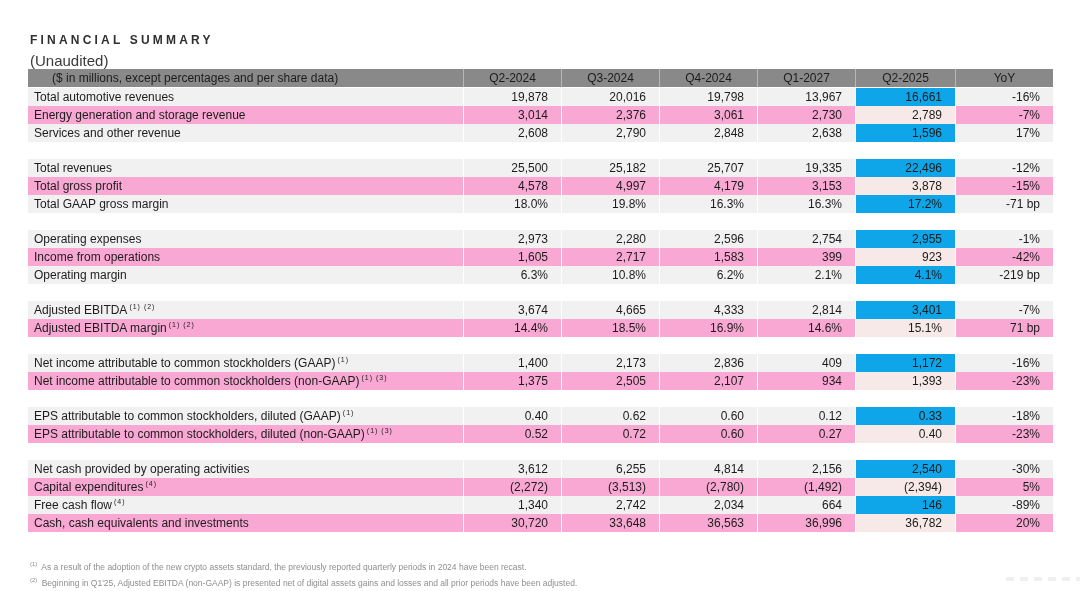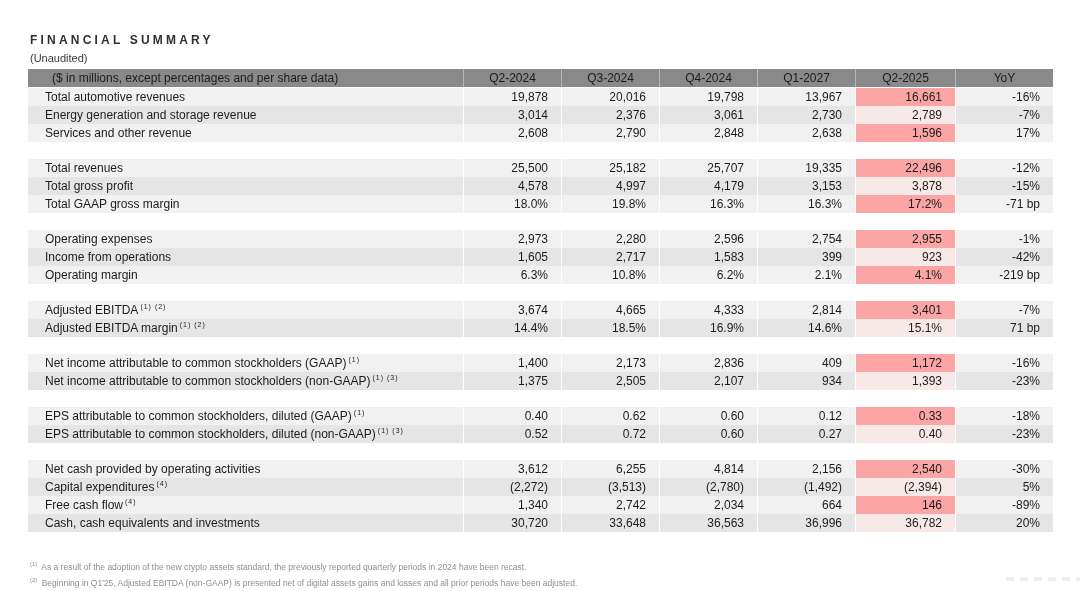--- a/index.html
+++ b/index.html
@@ -2,37 +2,37 @@
 <html><head>
 <meta charset="utf-8">
 <style>
   * { margin:0; padding:0; box-sizing:border-box; }
   html,body { width:1080px; height:591px; overflow:hidden; background:#ffffff;
               font-family:"Liberation Sans", sans-serif; }
   #page { position:relative; width:1080px; height:556px; background:#ffffff; }
 
   .title { position:absolute; left:30px; top:33px; font-size:12px; font-weight:bold;
            letter-spacing:3.2px; color:#2f2f2f; }
-  .subtitle { position:absolute; left:30px; top:52px; font-size:11px; color:#3a3a3a; }
+  .subtitle { position:absolute; left:30px; top:52px; font-size:15px; color:#3a3a3a; }
 
   #fin-table { position:absolute; left:28px; top:69px; width:1025px; }
 
   .t-row { display:grid; grid-template-columns:435px 98px 98px 98px 98px 100px 98px;
            height:18px; border-bottom:1px solid #ffffff; align-items:center; }
   .t-head { background:#8a8989; color:#ffffff; font-size:11px; height:19px; }
   .t-head .h-label { padding-left:24px; text-align:left; }
   .t-head .h-col { text-align:center; border-left:1px solid rgba(255,255,255,0.4); }
 
   .cell { font-size:12px; color:#1c1c1c; line-height:18px; height:100%; }
-  .cell-label { padding-left:17px; text-align:left; white-space:nowrap; overflow:hidden; }
+  .cell-label { padding-left:6px; text-align:left; white-space:nowrap; overflow:hidden; }
   .cell-num { text-align:right; padding-right:13px; border-left:1px solid #ffffff; }
 
   .stripe-dark  { background:#f2f1f1; }
-  .stripe-light { background:#e5e5e5; }
-  .hl-dark  { background:#fca5a5;text-align:right; }
+  .stripe-light { background:#f9a8d4; }
+  .hl-dark  { background:#0ea5e9;text-align:right; }
   .hl-light { background:#f7e9e7; }
 
   .spacer { height:17px; background:#ffffff; }
 
   sup.rsup { font-size:7px; color:#1c1c1c; vertical-align:super; line-height:0; margin-left:2px; letter-spacing:1px; }
 
   #footnotes { position:absolute; left:30px; top:558px; width:1000px; color:#8e8e8e; }
   .footnote { font-size:8.5px; line-height:13px; white-space:nowrap; }
   .footnote sup { font-size:6px; vertical-align:super; margin-right:2px; }
   .footnote.faded { color:#b9b9b9; }

